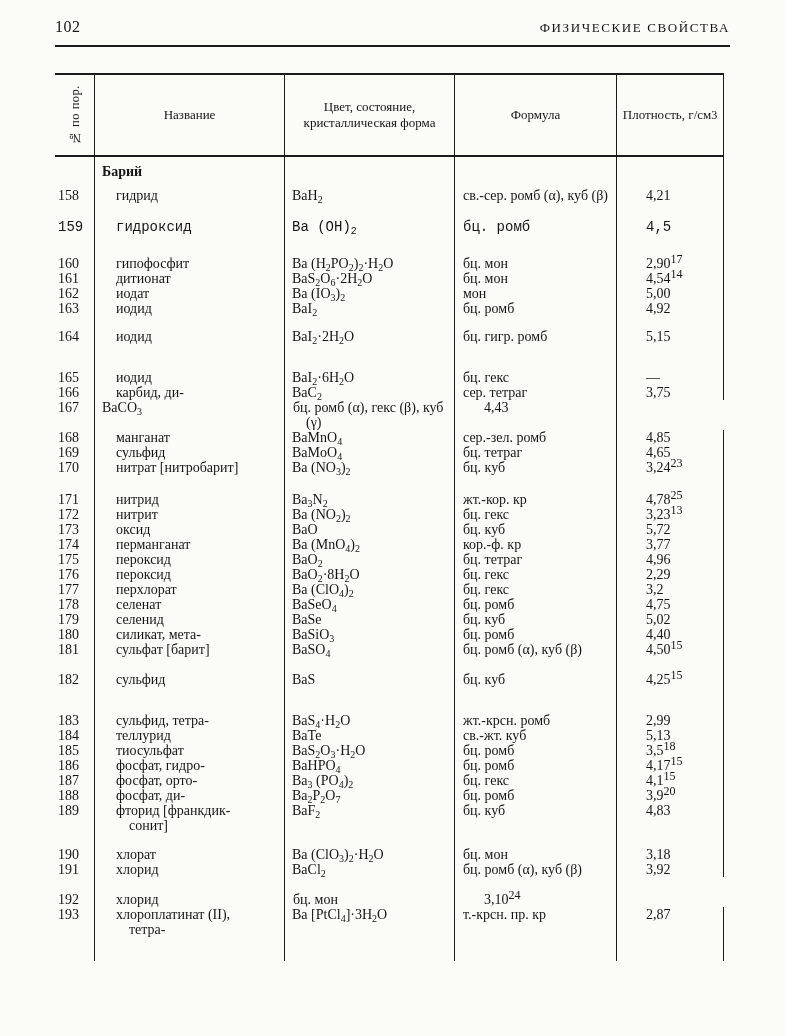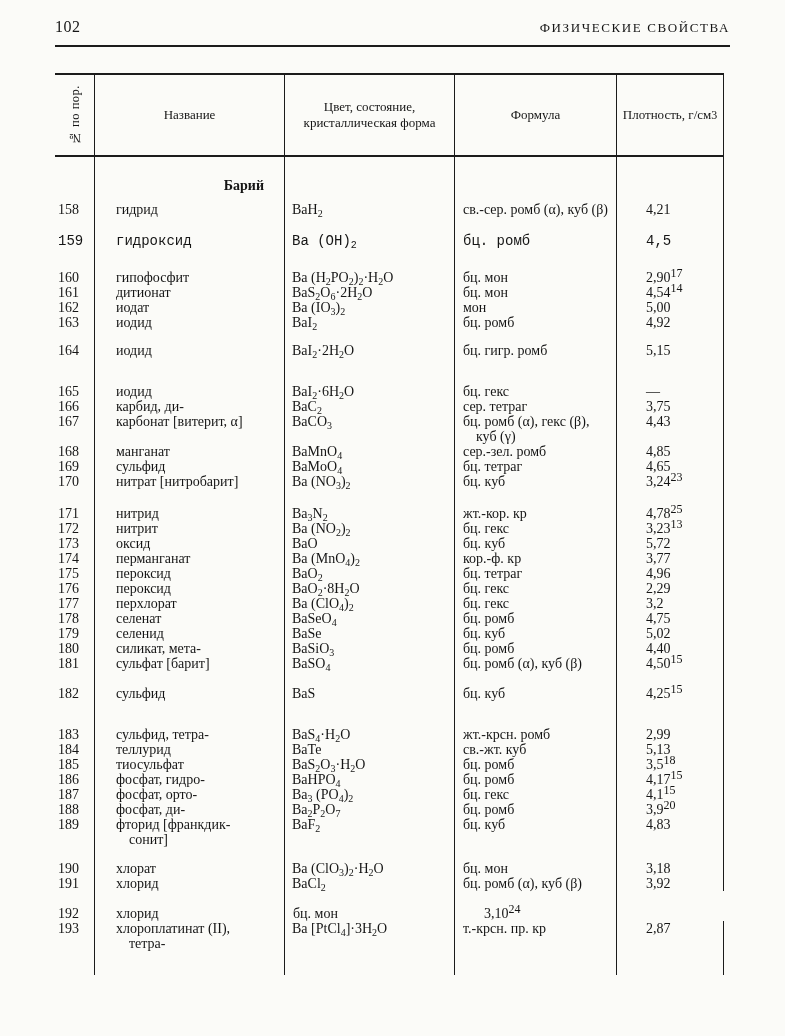--- a/index.html
+++ b/index.html
@@ -48,21 +48,21 @@
   .c-name{padding-left:34px;text-indent:-13px;} 
   .c-form{padding-left:7px;padding-right:4px;}
   .c-color{padding-left:21px;padding-right:4px;text-indent:-13px;}
   .c-dens{padding-left:29px;}
   sub{font-size:10px;vertical-align:-3px;line-height:0;}
   sup{font-size:12px;vertical-align:5px;line-height:0;}
   .section-title{font-weight:bold;padding-left:7px;text-indent:0;}
 
   
   .group > .grid-row:first-child .cell{padding-top:14px;}
-  #tbody > .group:nth-child(1) > .grid-row:nth-child(1) .cell{padding-top:21px;text-align:right;}
+  #tbody > .group:nth-child(1) > .grid-row:nth-child(1) .cell{padding-top:7px;}
   #tbody > .group:nth-child(1) > .grid-row:nth-child(2) .cell{padding-top:9px;}
   #tbody > .group:nth-child(1) > .grid-row:nth-child(3) .cell{padding-top:17px;font-family:Liberation Mono, monospace;}
   #tbody > .group:nth-child(2) > .grid-row:first-child .cell{padding-top:21px;}
   #tbody > .group:nth-child(3) > .grid-row:first-child .cell{padding-top:13px;}
   #tbody > .group:nth-child(4) > .grid-row:first-child .cell{padding-top:26px;}
   #tbody > .group:nth-child(5) > .grid-row:first-child .cell{padding-top:17px;}
   #tbody > .group:nth-child(6) > .grid-row:first-child .cell{padding-top:15px;}
   #tbody > .group:nth-child(7) > .grid-row:first-child .cell{padding-top:26px;}
   #tbody > .group:nth-child(8) > .grid-row:first-child .cell{padding-top:14px;}
   #tbody > .group:nth-child(9) > .grid-row:first-child .cell{padding-top:15px;}
@@ -162,21 +162,20 @@
           </div>
           <div class="grid-row">
             <div class="cell c-num">166</div>
             <div class="cell c-name">карбид, ди-</div>
             <div class="cell c-form">BaC<sub>2</sub></div>
             <div class="cell c-color">сер. тетраг</div>
             <div class="cell c-dens">3,75</div>
           </div>
           <div class="grid-row">
             <div class="cell c-num">167</div>
-            <div class="cell c-name">карбонат [витерит, α]</div>
             <div class="cell c-form">BaCO<sub>3</sub></div>
             <div class="cell c-color">бц. ромб (α), гекс (β), куб (γ)</div>
             <div class="cell c-dens">4,43</div>
           </div>
           <div class="grid-row">
             <div class="cell c-num">168</div>
             <div class="cell c-name">манганат</div>
             <div class="cell c-form">BaMnO<sub>4</sub></div>
             <div class="cell c-color">сер.-зел. ромб</div>
             <div class="cell c-dens">4,85</div>

